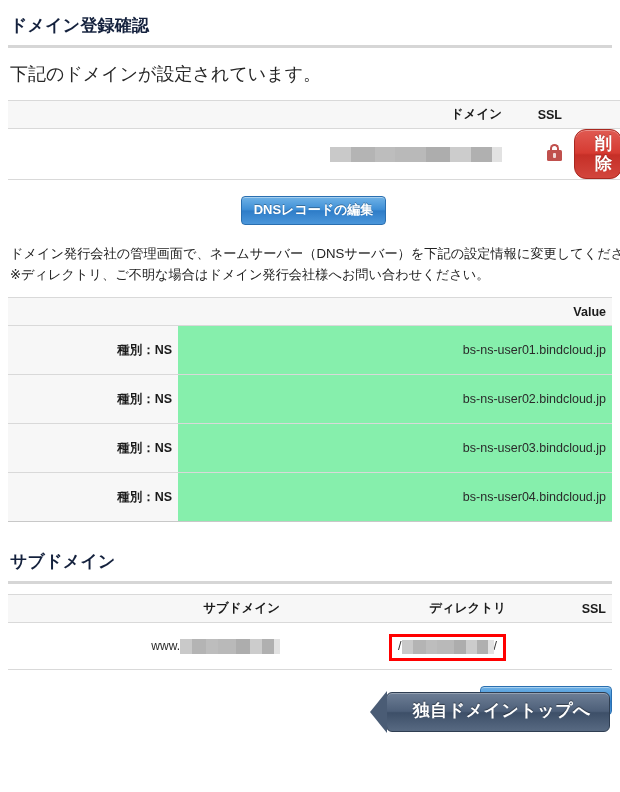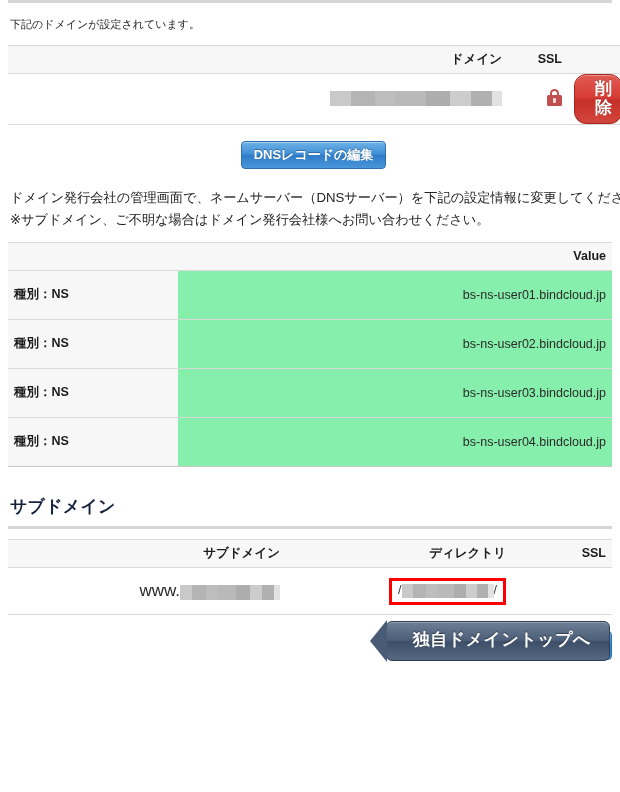--- a/index.html
+++ b/index.html
@@ -30,21 +30,21 @@
     padding: 14px 2px 8px 2px;
   }
   .heading-rule {
     height: 3px;
     background: #d6d6d6;
     margin: 0 0 0 0;
   }
 
   
   .lead {
-    font-size: 11px;
+    font-size: 18px;
     color: #262626;
     padding: 13px 2px 12px 2px;
     margin: 0;
     line-height: 1.5;
   }
   .note-block {
     padding: 4px 2px 10px 2px;
     margin: 0;
     line-height: 1.62;
     font-size: 13.2px;
@@ -196,21 +196,21 @@
   .ns-table { margin-top: 2px; }
   .ns-table th.ns-h-type { width: 170px; background: #f7f7f7; }
   .ns-table th.ns-h-val  { background: #f7f7f7; padding-left: 14px; }
   .ns-table td.ns-type {
     width: 170px;
     background: #f7f7f7;
     border-bottom: 1px solid #d9d9d9;
     height: 49px;
     font-weight: bold;
     color: #1b1b1b;
-    text-align: left;
+    text-align: right;
     padding: 0 6px;
     font-size: 12.5px;
   }
   .ns-table td.ns-val {
     background: #86efac;
     border-bottom: 1px solid #d9d9d9;
     height: 49px;
     color: #2a2a2a;
     padding: 0 6px 0 14px;
     font-size: 12.5px;
@@ -252,29 +252,30 @@
   }
   .footer-new {
     position: absolute;
     left: 0; right: 0;
     top: 10px;
     text-align: right;
   }
   .footer-top {
     position: absolute;
     right: 2px;
-    top: 0px;
-  }
-  .www-label { font-size: 17px; color: #2a2a2a; }
+    top: 16px;
+  }
+  .www-label { font-size: 12px; color: #2a2a2a; }
 </style>
 </head>
 <body>
 
 <div class="page">
 
+  <h1 class="section-heading">ドメイン登録確認</h1>
   <div class="heading-rule"></div>
 
   <p class="lead">下記のドメインが設定されています。</p>
 
   <table class="grid domain-table">
     <colgroup>
       <col class="col-domain">
         <col class="col-ssl">
         <col class="col-act">
     </colgroup>
@@ -301,21 +302,21 @@
       </tr>
     </tbody>
   </table>
 
   <div class="btn-center-wrap">
     <span class="btn-blue">DNSレコードの編集</span>
   </div>
 
   <div class="note-block">
     <span class="ln">ドメイン発行会社の管理画面で、ネームサーバー（DNSサーバー）を下記の設定情報に変更してください。</span>
-    <span class="ln">※サブドメイン、ご不明な場合はドメイン発行会社様へお問い合わせください。</span>
+    <span class="ln">※ディレクトリ、ご不明な場合はドメイン発行会社様へお問い合わせください。</span>
   </div>
 
   <table class="grid ns-table">
     <colgroup>
         <col style="width:170px">
         <col>
       </colgroup>
     <thead>
       <tr class="thead-row">
         <th class="ns-h-type"></th>

